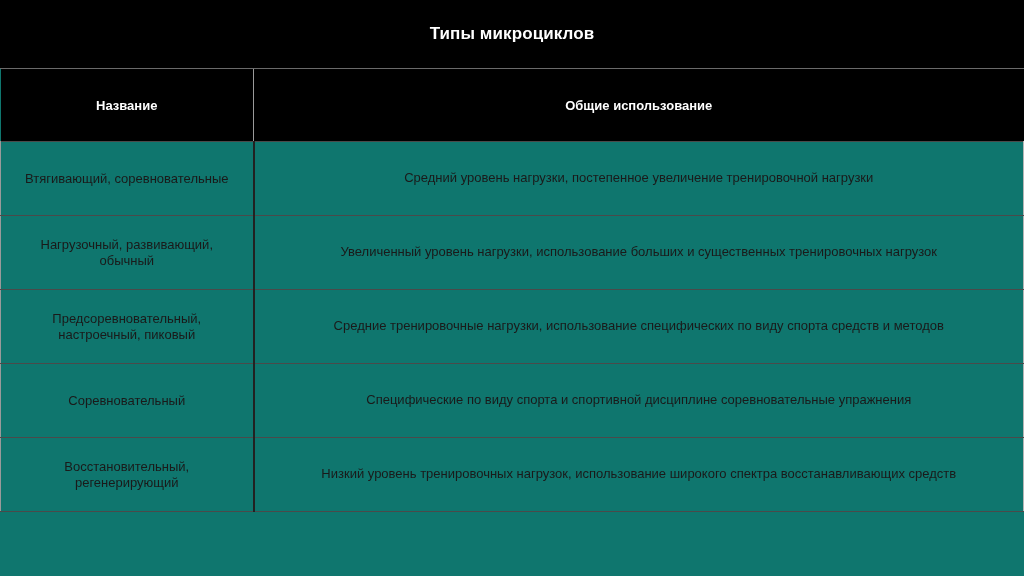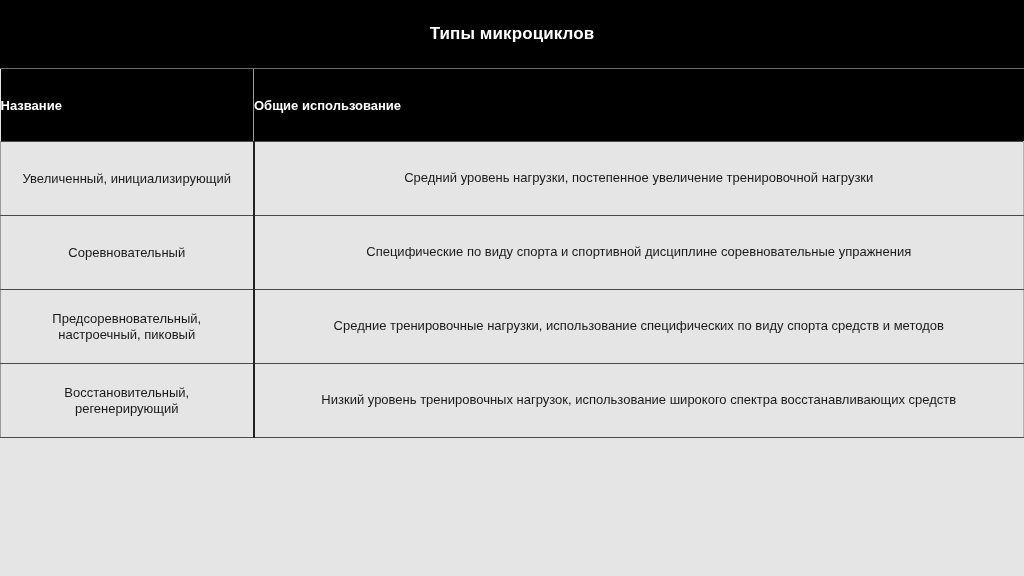--- a/index.html
+++ b/index.html
@@ -13,21 +13,21 @@
       overflow: hidden;
       position: relative;
       font-family: "Liberation Sans", "DejaVu Sans", sans-serif;
     }
     .slide {
       position: absolute;
       left: 0;
       top: 0;
       width: 1024px;
       height: 576px;
-      background: #e5e5e5;
+      background: #0f766e;
     }
     .title-band {
       position: absolute;
       left: 0;
       top: 0;
       width: 1024px;
       height: 69px;
       background: #000000;
       border-bottom: 1px solid #6a6a6a;
       box-sizing: border-box;
@@ -51,21 +51,21 @@
     }
     table.micro col.c1 { width: 253px; }
     table.micro col.c2 { width: 770px; }
     table.micro th {
       background: #000000;
       color: #ffffff;
       font-weight: bold;
       font-size: 13px;
       height: 72px;
       padding: 0;
-      text-align: left;
+      text-align: center;
       vertical-align: middle;
       border-right: 1px solid #9a9a9a;
     }
     table.micro th.h2 { border-right: none; }
     table.micro td {
       height: 71px;
       padding: 0 8px;
       text-align: center;
       vertical-align: middle;
       color: #1a1a1a;
@@ -101,30 +101,34 @@
       <col class="c2">
     </colgroup>
     <thead>
       <tr>
         <th class="h1">Название</th>
         <th class="h2">Общие использование</th>
       </tr>
     </thead>
     <tbody>
       <tr class="first">
-        <td class="name">Увеличенный, инициализирующий</td>
+        <td class="name">Втягивающий, соревновательные</td>
         <td class="desc">Средний уровень нагрузки, постепенное увеличение тренировочной нагрузки</td>
+      </tr>
+      <tr>
+        <td class="name">Нагрузочный, развивающий, обычный</td>
+        <td class="desc">Увеличенный уровень нагрузки, использование больших и существенных тренировочных нагрузок</td>
+      </tr>
+      <tr>
+        <td class="name">Предсоревновательный, настроечный, пиковый</td>
+        <td class="desc">Средние тренировочные нагрузки, использование специфических по виду спорта средств и методов</td>
       </tr>
       <tr>
         <td class="name">Соревновательный</td>
         <td class="desc">Специфические по виду спорта и спортивной дисциплине соревновательные упражнения</td>
-      </tr>
-      <tr>
-        <td class="name">Предсоревновательный, настроечный, пиковый</td>
-        <td class="desc">Средние тренировочные нагрузки, использование специфических по виду спорта средств и методов</td>
       </tr>
       <tr>
         <td class="name">Восстановительный, регенерирующий</td>
         <td class="desc">Низкий уровень тренировочных нагрузок, использование широкого спектра восстанавливающих средств</td>
       </tr>
     </tbody>
   </table>
 
 </div>
 

